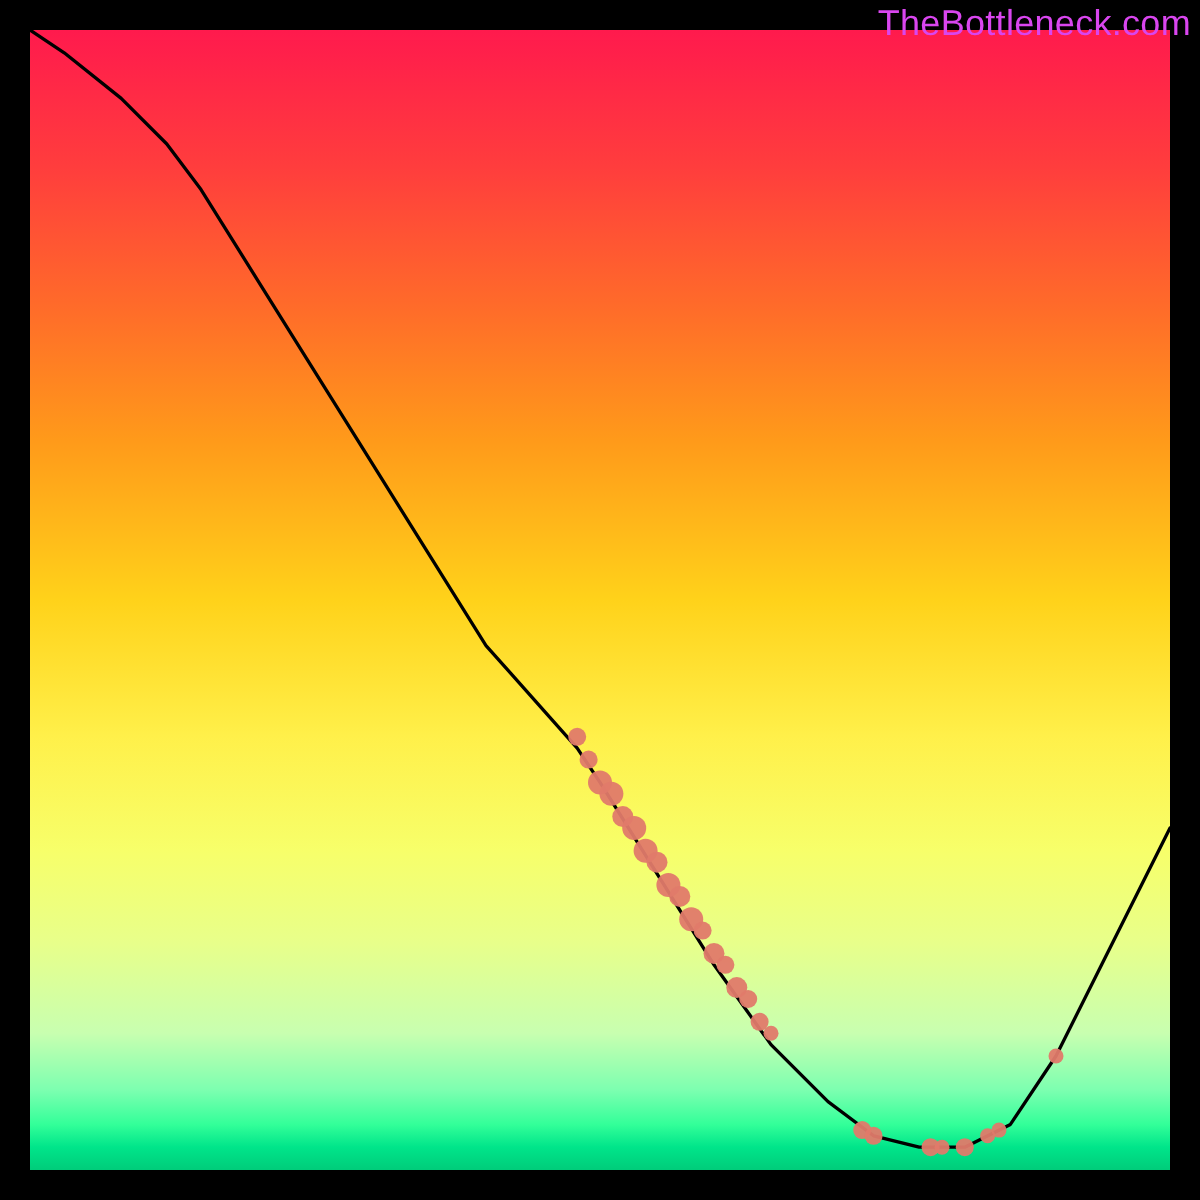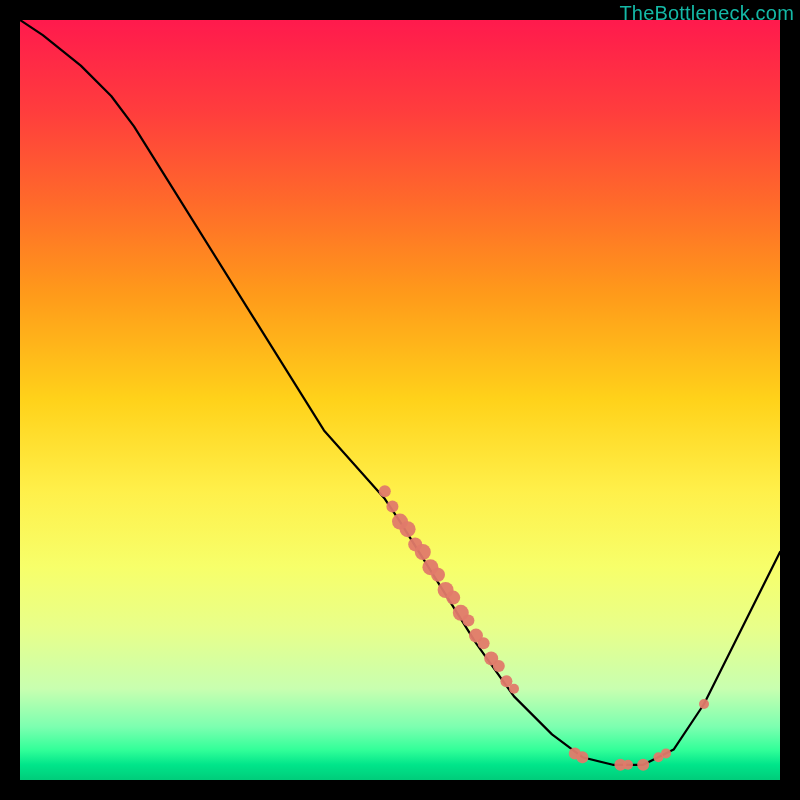--- a/index.html
+++ b/index.html
@@ -30,22 +30,22 @@
       #7cffb0 93%,
       #33ff99 96%,
       #00e58a 98%,
       #00cc7a 100%
     );
   }
   .watermark {
     position: absolute;
     top: 2px;
     right: 6px;
-    color: #14b8a6;
-    font-size: 20px;
+    color: #d946ef;
+    font-size: 24px;
     font-weight: 500;
     letter-spacing: 0.2px;
     z-index: 3;
   }
   svg.plot {
     position: absolute;
     left: 20px;
     top: 20px;
     width: 760px;
     height: 760px;

